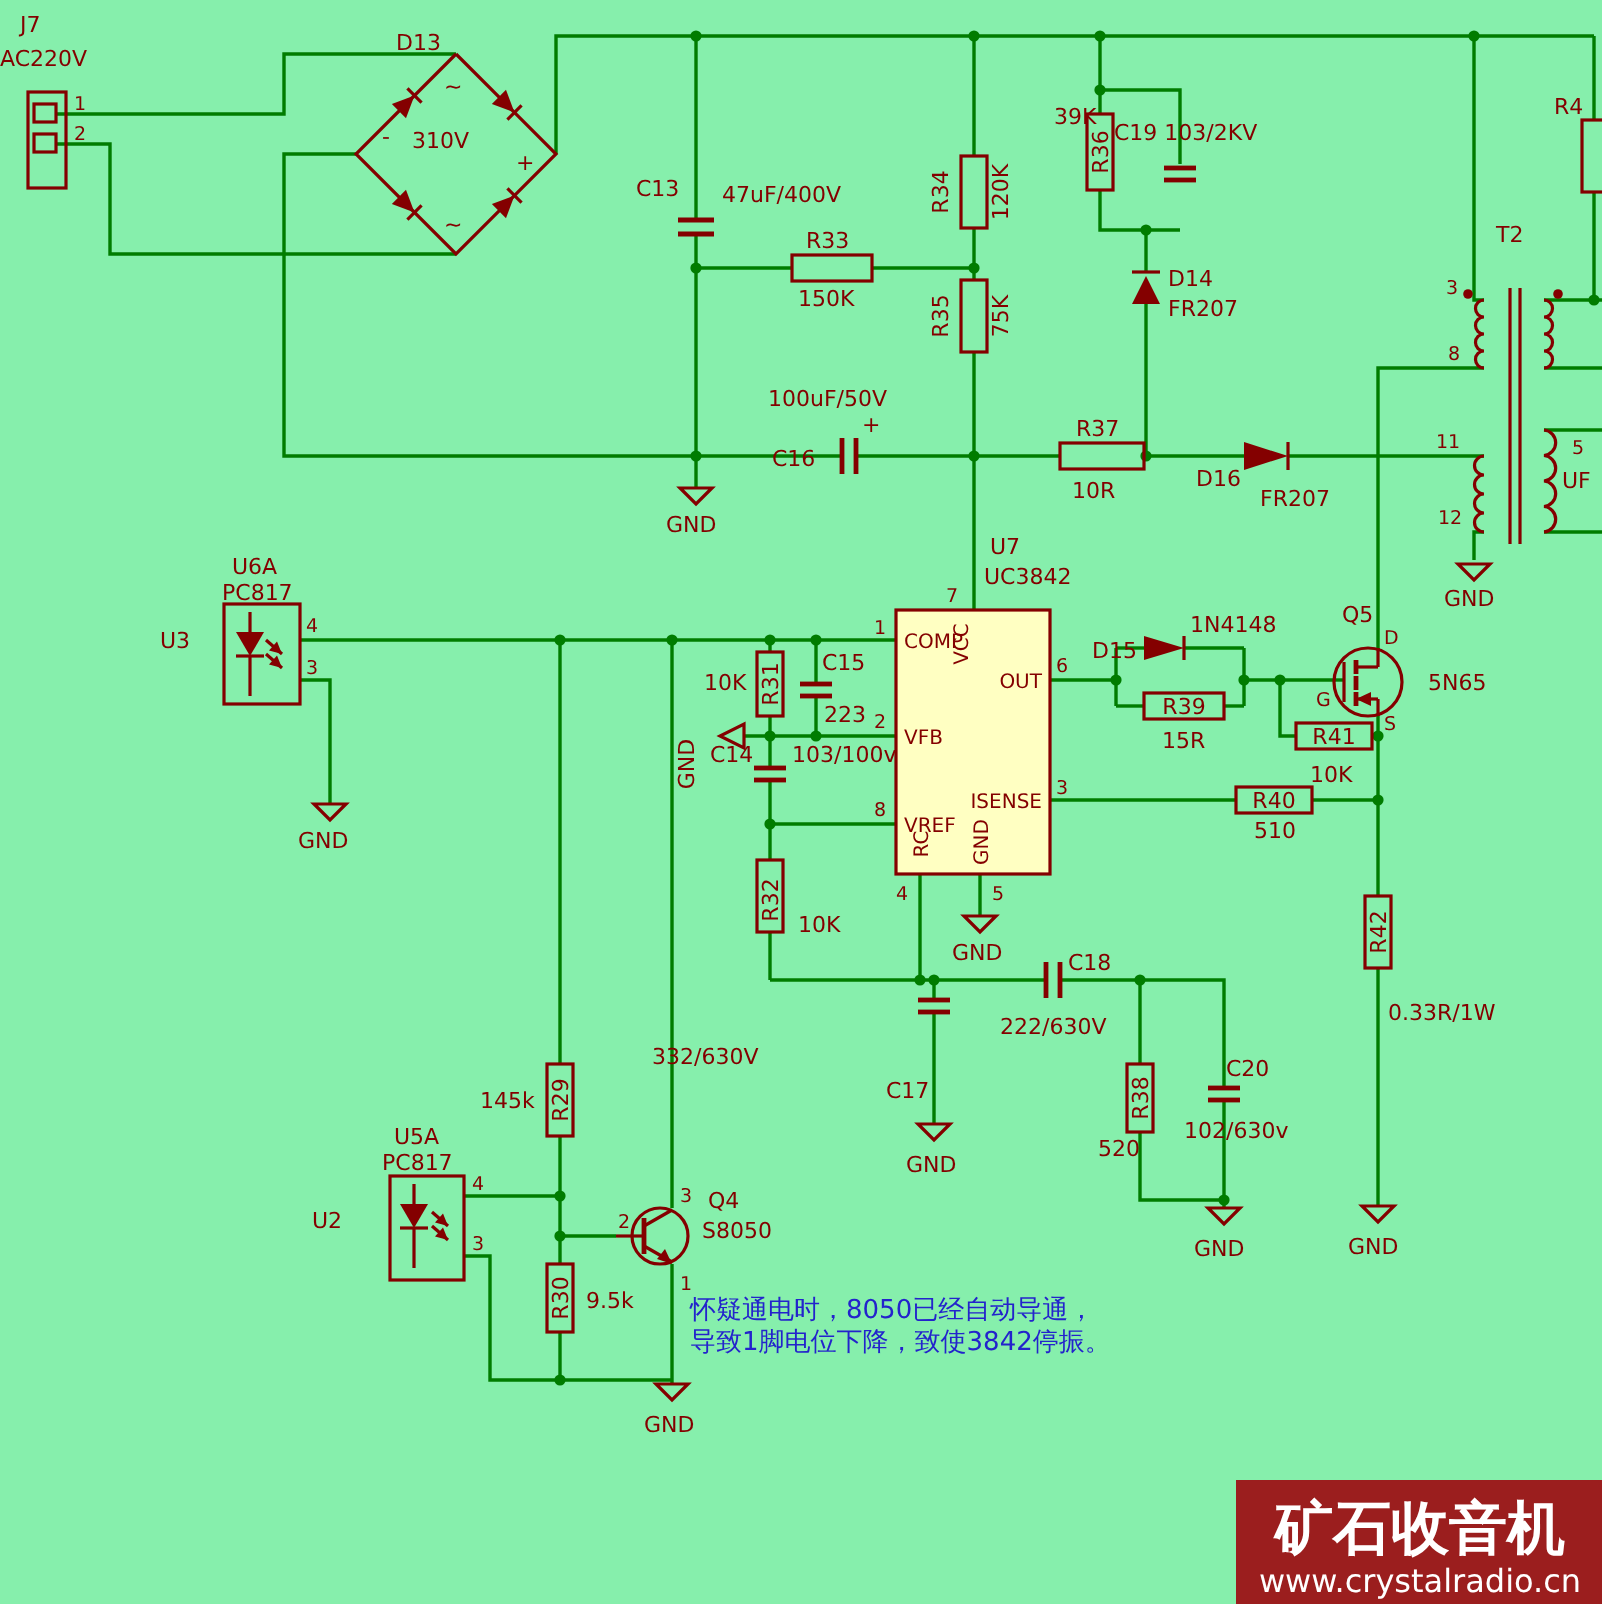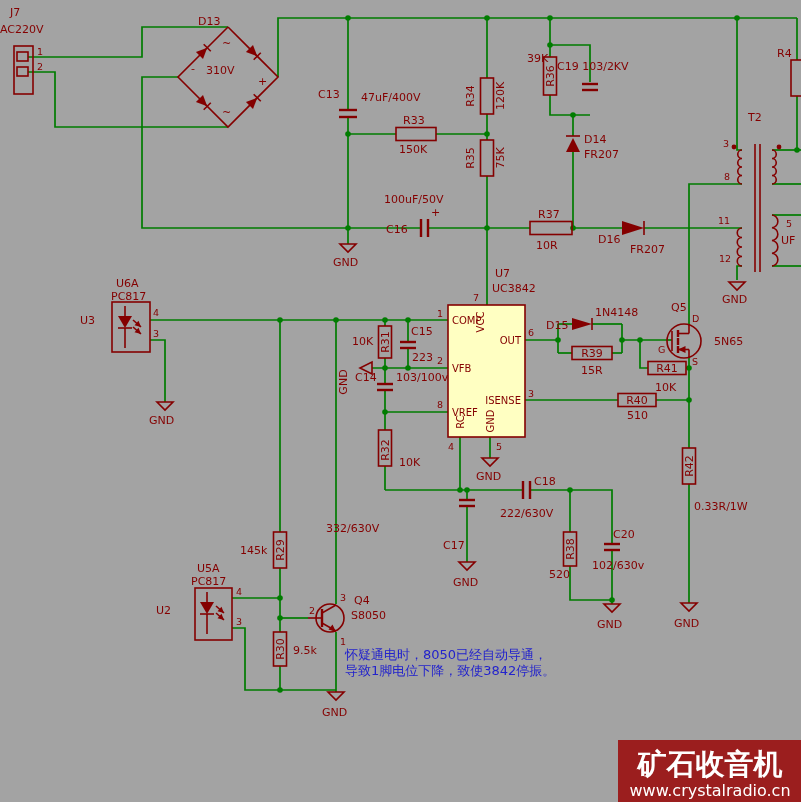--- a/index.html
+++ b/index.html
@@ -1,16 +1,16 @@
 <!DOCTYPE html>
 <html><head>
 <meta charset="utf-8">
 <style>
   html,body{margin:0;padding:0;background:#e9e6d8;}
-  #stage{position:relative;width:801px;height:802px;background:#a3a3a3;overflow:hidden;
+  #stage{position:relative;width:801px;height:802px;background:#86efac;overflow:hidden;
          font-family:"DejaVu Sans",sans-serif;}
   svg{position:absolute;left:0;top:0;}
   .w{stroke:#007c00;stroke-width:1.7;fill:none;}
   .c{stroke:#840000;stroke-width:1.6;fill:none;}
   .cp{stroke:#840000;stroke-width:2.4;fill:none;}
   .cf{fill:#840000;stroke:none;}
   .dot{fill:#007c00;stroke:none;}
   .lbl{font:11px "DejaVu Sans",sans-serif;fill:#840000;}
   .pin{font:9.5px "DejaVu Sans",sans-serif;fill:#840000;}
   .icp{font:10px "DejaVu Sans",sans-serif;fill:#840000;}

